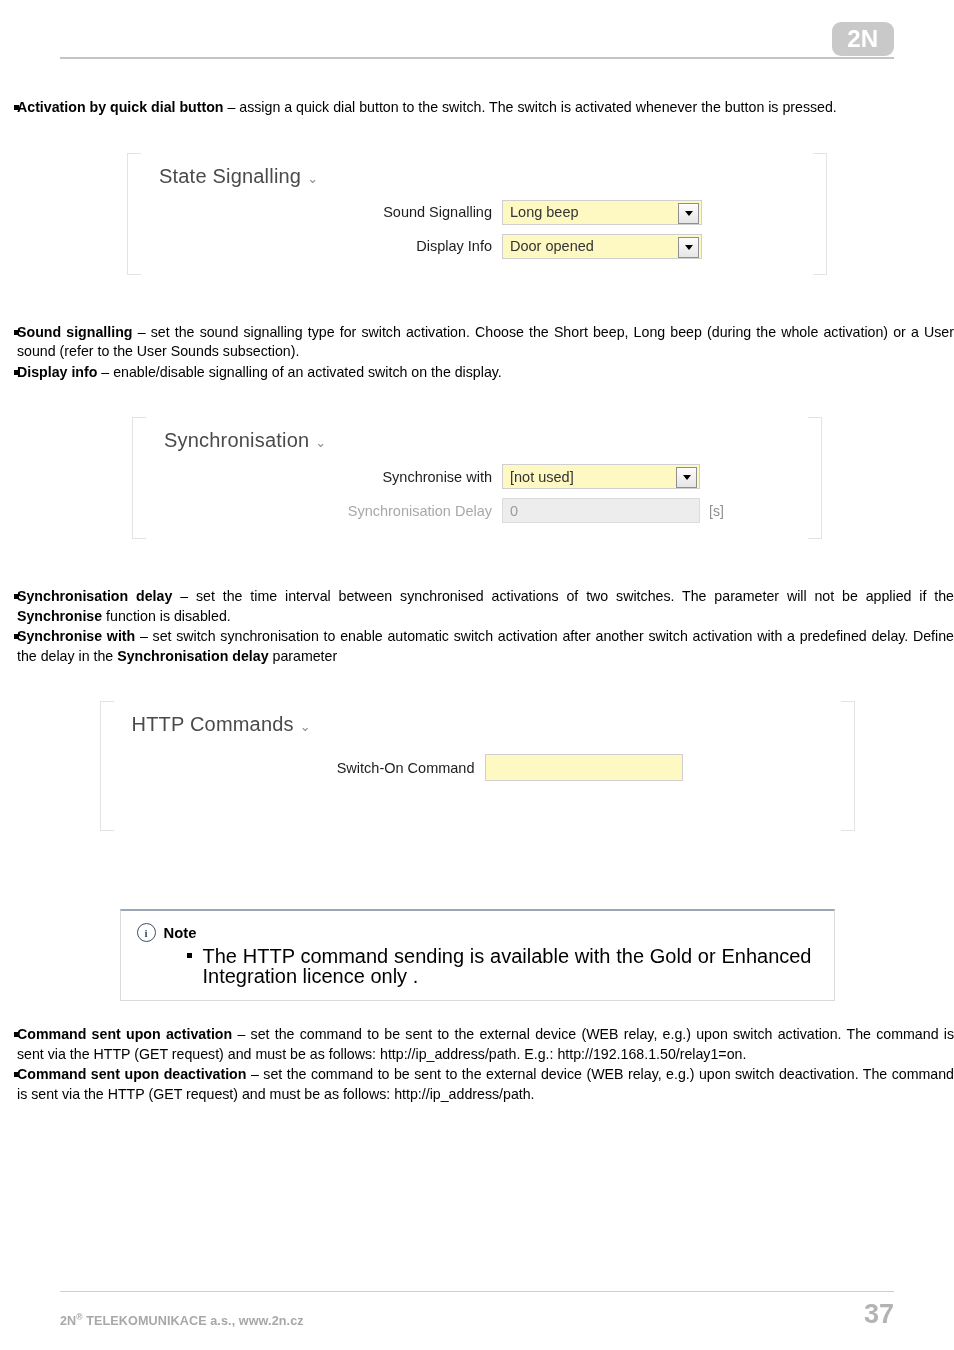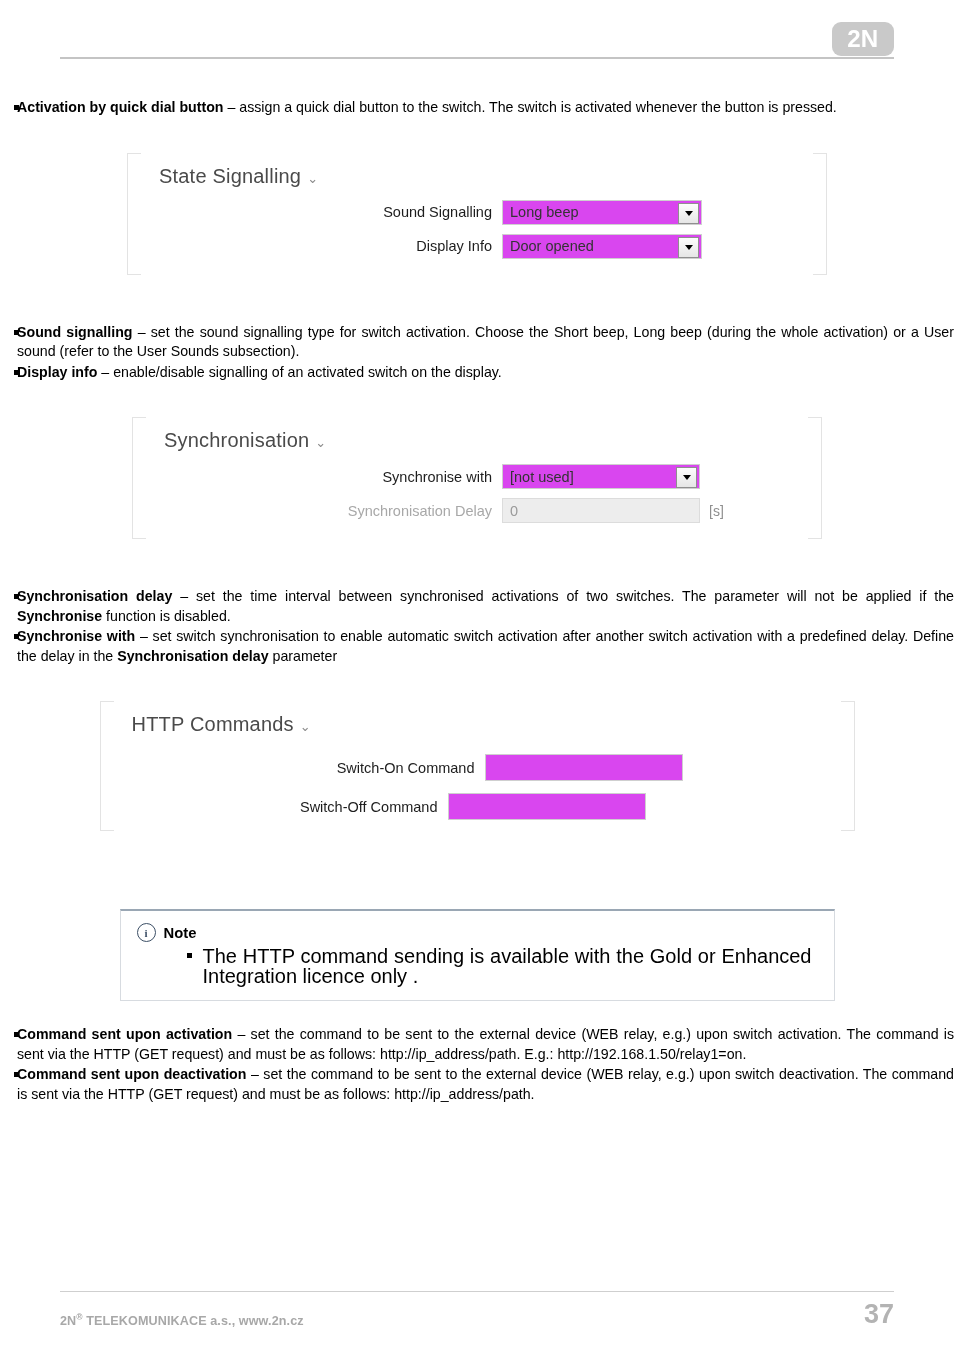--- a/index.html
+++ b/index.html
@@ -150,21 +150,21 @@
     box-sizing: border-box;
     white-space: nowrap;
   }
   .field-label.disabled { color: #a8a8a8; }
 
   .ctrl {
     position: relative;
     box-sizing: border-box;
     height: 25px;
     border: 1px solid #cfcfcf;
-    background: #d946ef;
+    background: #fef9c3;
     display: flex;
     align-items: center;
   }
   .ctrl .val {
     font-size: 14.5px;
     color: #333333;
     padding-left: 7px;
     white-space: nowrap;
   }
   .ctrl.disabled {
@@ -416,26 +416,20 @@
       <span>HTTP Commands</span>
       <span class="chev">⌄</span>
     </div>
     <div class="form-rows" style="padding-top:18px;">
       <div class="form-row" style="margin-bottom:12px;padding-left:37px;">
         <div class="field-label" style="width:348px;">Switch-On Command</div>
         <div class="ctrl" style="width:198px; height:27px;">
           <span class="val"></span>
         </div>
       </div>
-      <div class="form-row">
-        <div class="field-label" style="width:348px;">Switch-Off Command</div>
-        <div class="ctrl" style="width:198px; height:27px;">
-          <span class="val"></span>
-        </div>
-      </div>
     </div>
   </div>
 
   <div style="height:78px;"></div>
 
   <div class="note-box" style="width:715px;">
     <div class="note-head">
       <span class="note-icon">i</span>
       <span class="note-title">Note</span>
     </div>

